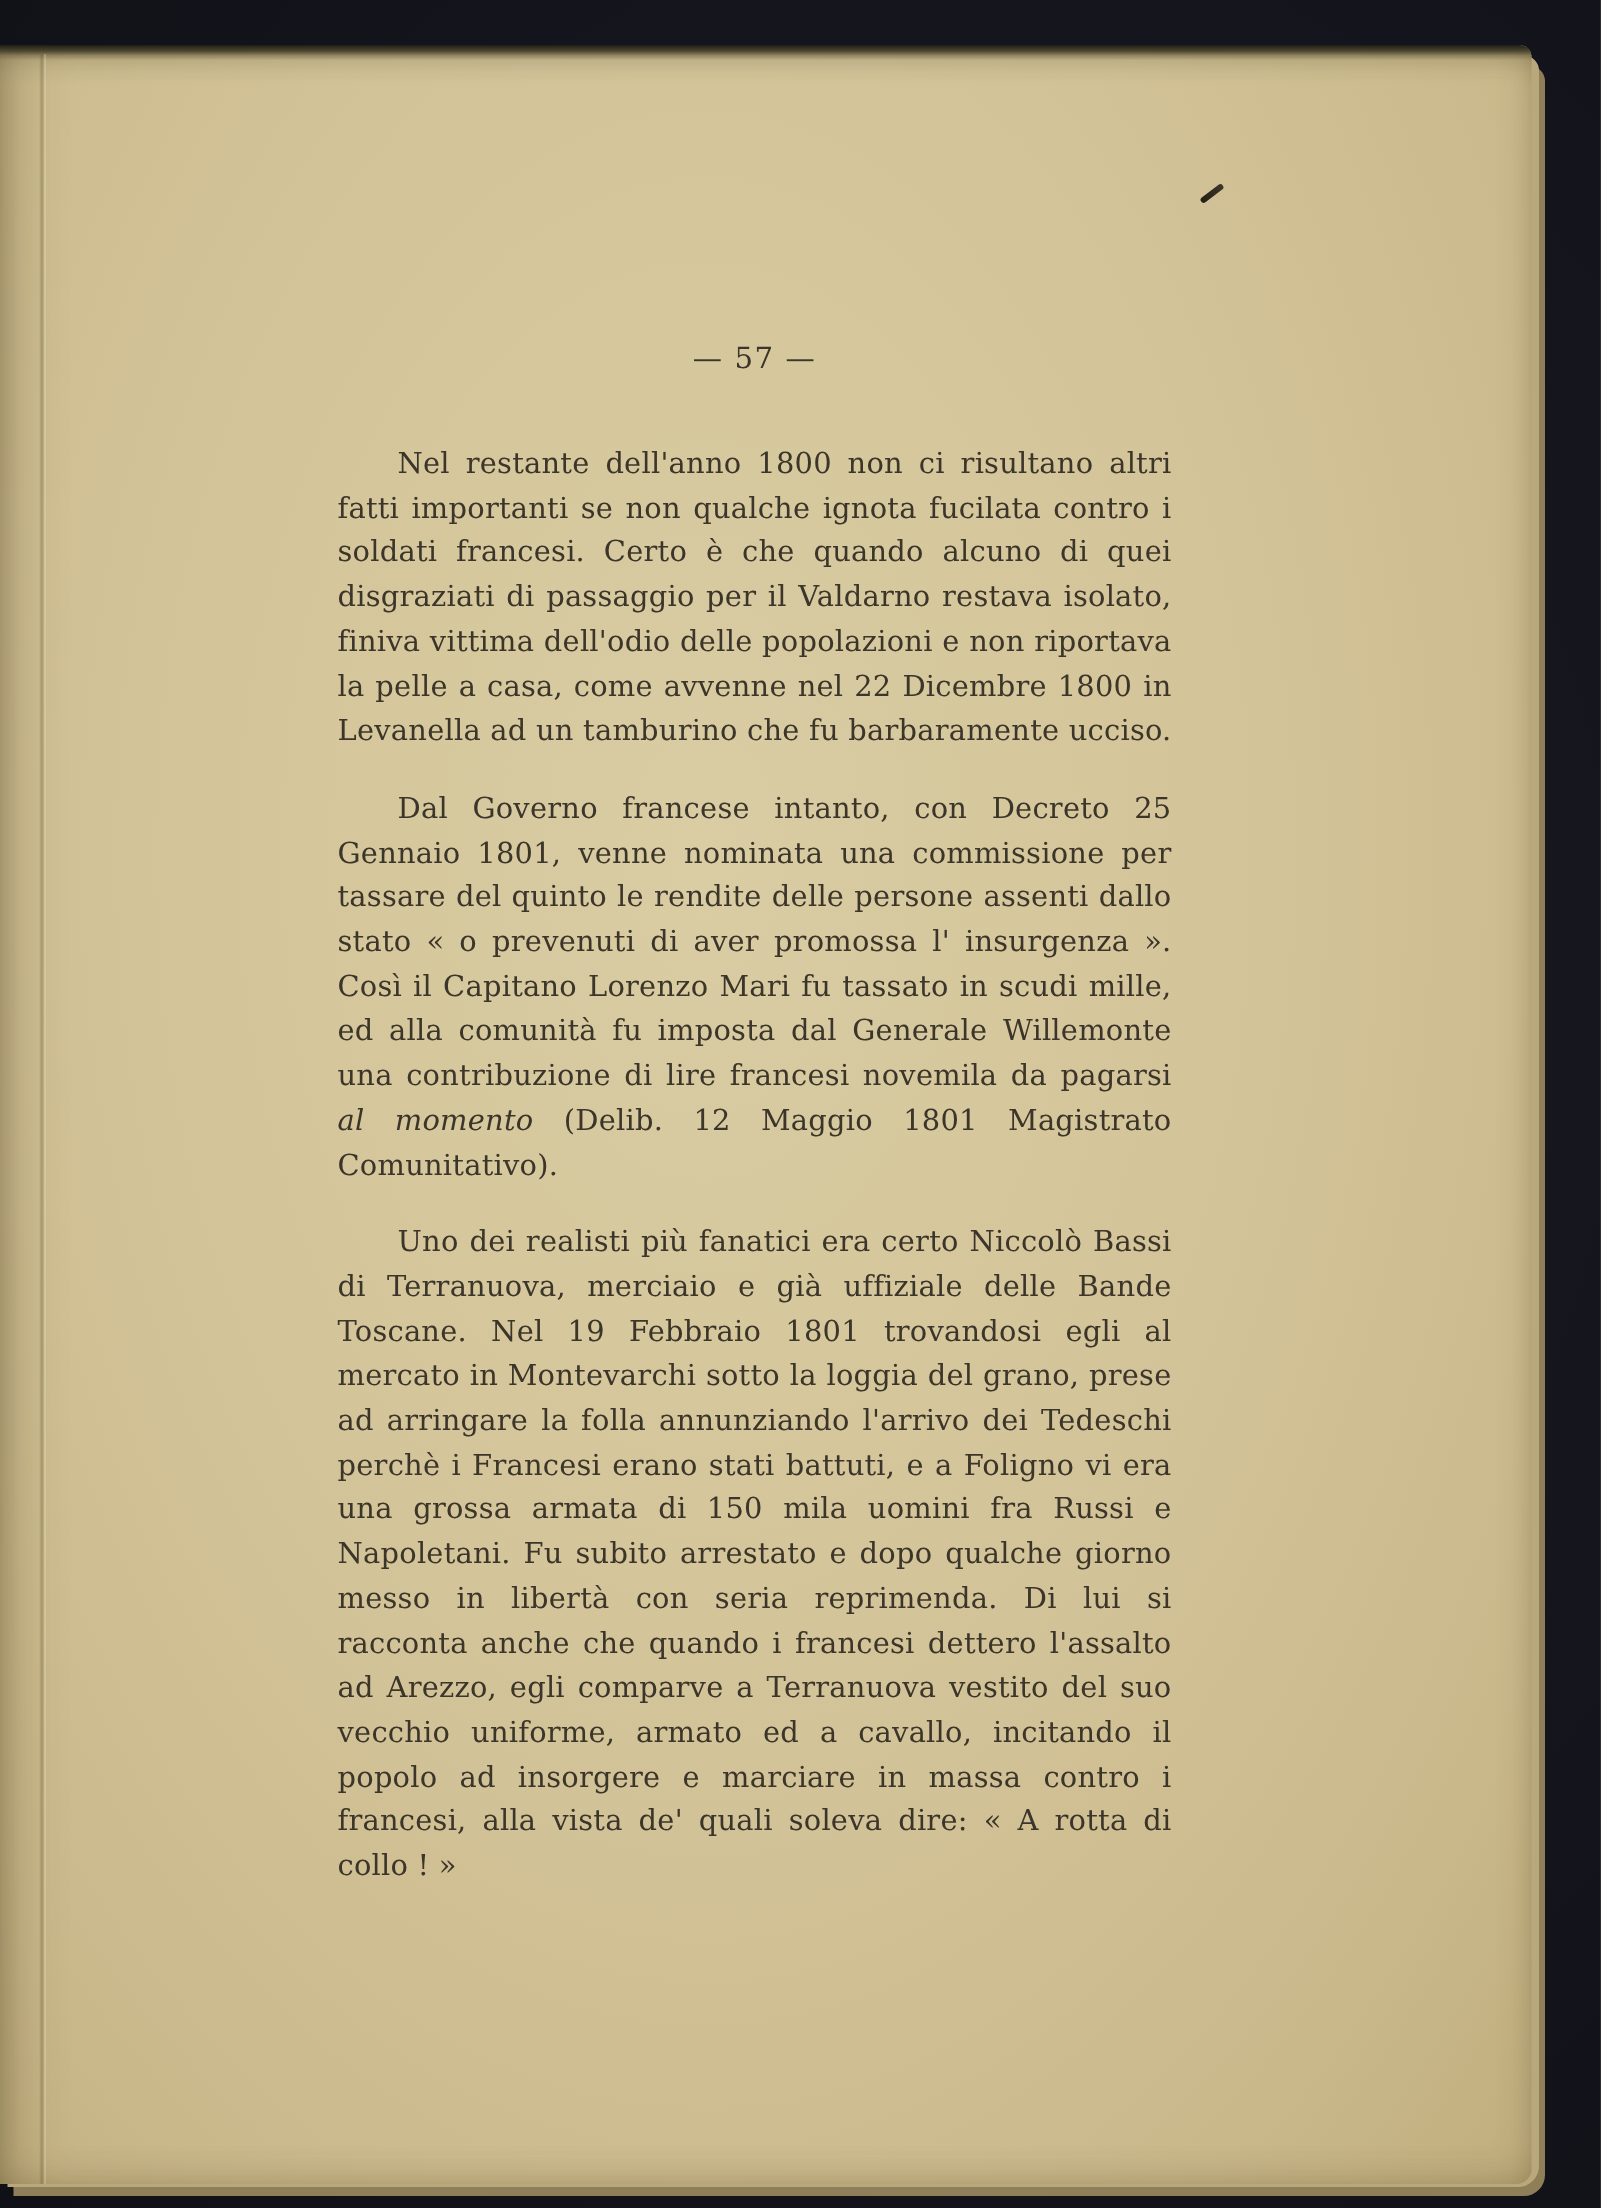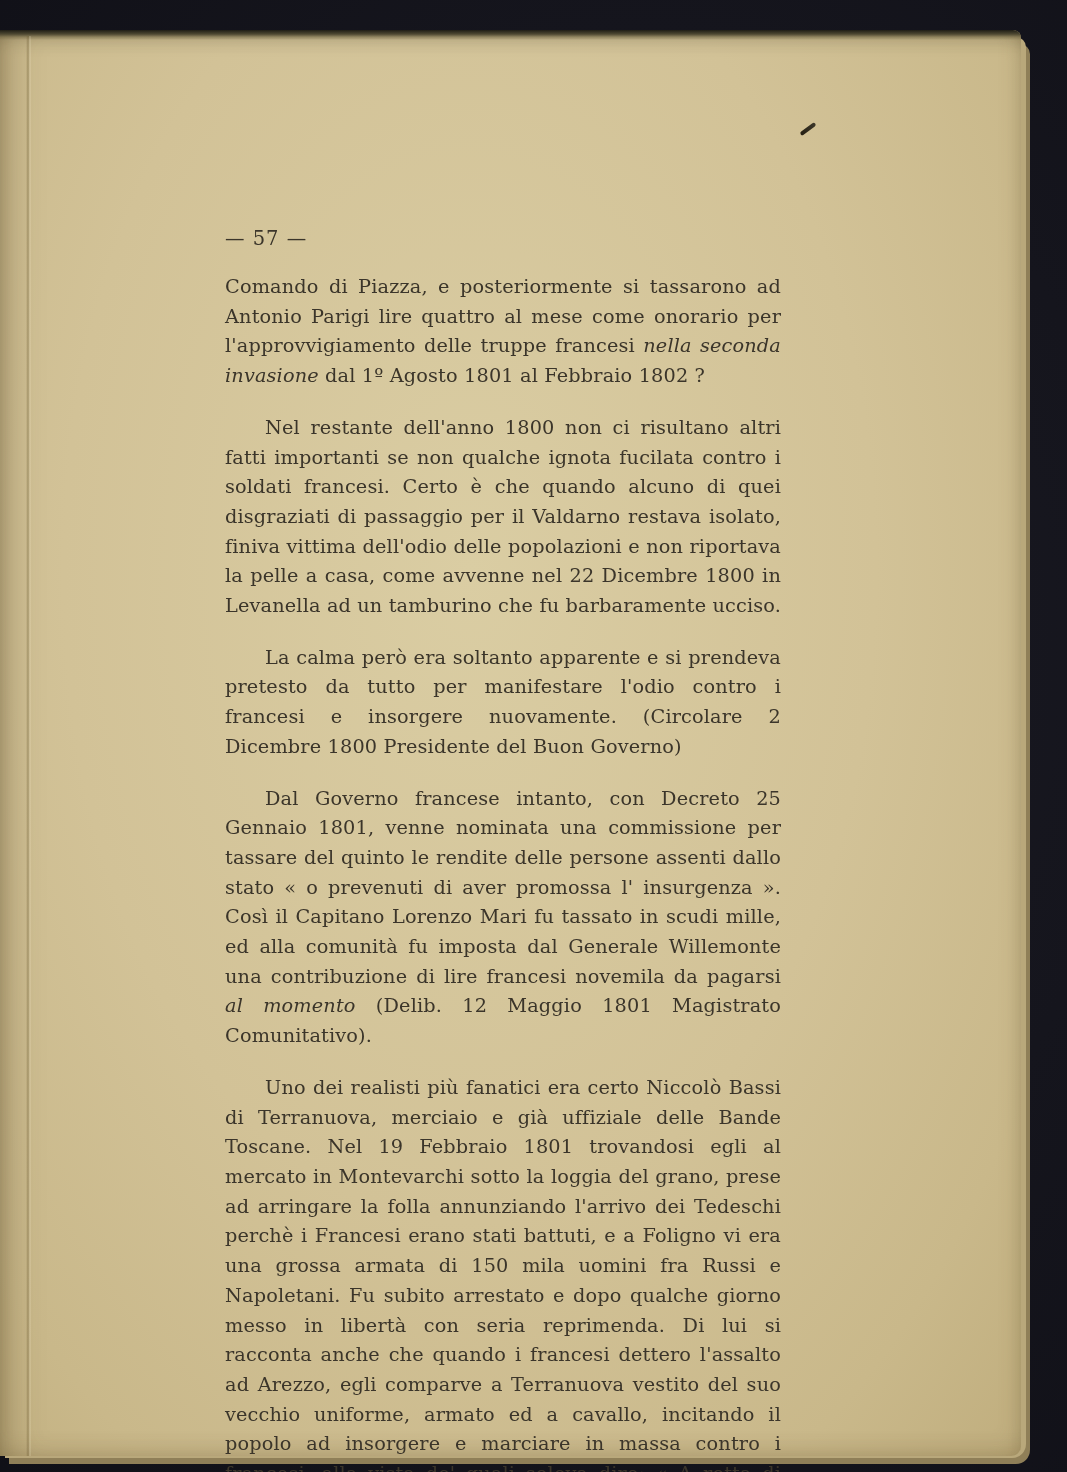--- a/index.html
+++ b/index.html
@@ -72,20 +72,21 @@
     left: 806px; top: 90px;
     width: 4px; height: 18px;
     border-radius: 3px;
     background: linear-gradient(to bottom, #3d382a, #241f13);
     transform: rotate(53deg);
   }
   .page-number {
     position: absolute;
     left: 225px; top: 197px;
     width: 556px;
+    text-align: center;
     font-size: 19.5px;
     letter-spacing: 1px;
     color: var(--ink);
   }
   .text-block {
     position: absolute;
     left: 225px; top: 242px;
     width: 556px;
     font-size: 19.3px;
     line-height: 29.7px;
@@ -109,20 +110,18 @@
 
 <div class="scene">
   <div class="page-under under2"></div>
   <div class="page-under under1"></div>
   <div class="page">
     <div class="top-edge"></div>
     <div class="crease"></div>
     <div class="ink-mark"></div>
     <div class="page-number">— 57 —</div>
     <div class="text-block">
-        <p class="para"><span class="seg">Comando di Piazza, e posteriormente si tassarono ad Antonio Parigi lire quattro al mese come onorario per l'approvvigiamento delle truppe francesi </span><span class="seg italic">nella seconda invasione</span><span class="seg"> dal 1º Agosto 1801 al Febbraio 1802 ?</span></p>
         <p class="para indent"><span class="seg">Nel restante dell'anno 1800 non ci risultano altri fatti importanti se non qualche ignota fucilata contro i soldati francesi. Certo è che quando alcuno di quei disgraziati di passaggio per il Valdarno restava isolato, finiva vittima dell'odio delle popolazioni e non riportava la pelle a casa, come avvenne nel 22 Dicembre 1800 in Levanella ad un tamburino che fu barbaramente ucciso.</span></p>
-        <p class="para indent"><span class="seg">La calma però era soltanto apparente e si prendeva pretesto da tutto per manifestare l'odio contro i francesi e insorgere nuovamente. (Circolare 2 Dicembre 1800 Presidente del Buon Governo)</span></p>
         <p class="para indent"><span class="seg">Dal Governo francese intanto, con Decreto 25 Gennaio 1801, venne nominata una commissione per tassare del quinto le rendite delle persone assenti dallo stato « o prevenuti di aver promossa l' insurgenza ». Così il Capitano Lorenzo Mari fu tassato in scudi mille, ed alla comunità fu imposta dal Generale Willemonte una contribuzione di lire francesi novemila da pagarsi </span><span class="seg italic">al momento</span><span class="seg"> (Delib. 12 Maggio 1801 Magistrato Comunitativo).</span></p>
         <p class="para indent"><span class="seg">Uno dei realisti più fanatici era certo Niccolò Bassi di Terranuova, merciaio e già uffiziale delle Bande Toscane. Nel 19 Febbraio 1801 trovandosi egli al mercato in Montevarchi sotto la loggia del grano, prese ad arringare la folla annunziando l'arrivo dei Tedeschi perchè i Francesi erano stati battuti, e a Foligno vi era una grossa armata di 150 mila uomini fra Russi e Napoletani. Fu subito arrestato e dopo qualche giorno messo in libertà con seria reprimenda. Di lui si racconta anche che quando i francesi dettero l'assalto ad Arezzo, egli comparve a Terranuova vestito del suo vecchio uniforme, armato ed a cavallo, incitando il popolo ad insorgere e marciare in massa contro i francesi, alla vista de' quali soleva dire: « A rotta di collo ! »</span></p>
       </div>
   </div>
 </div>
 
 </body></html>

